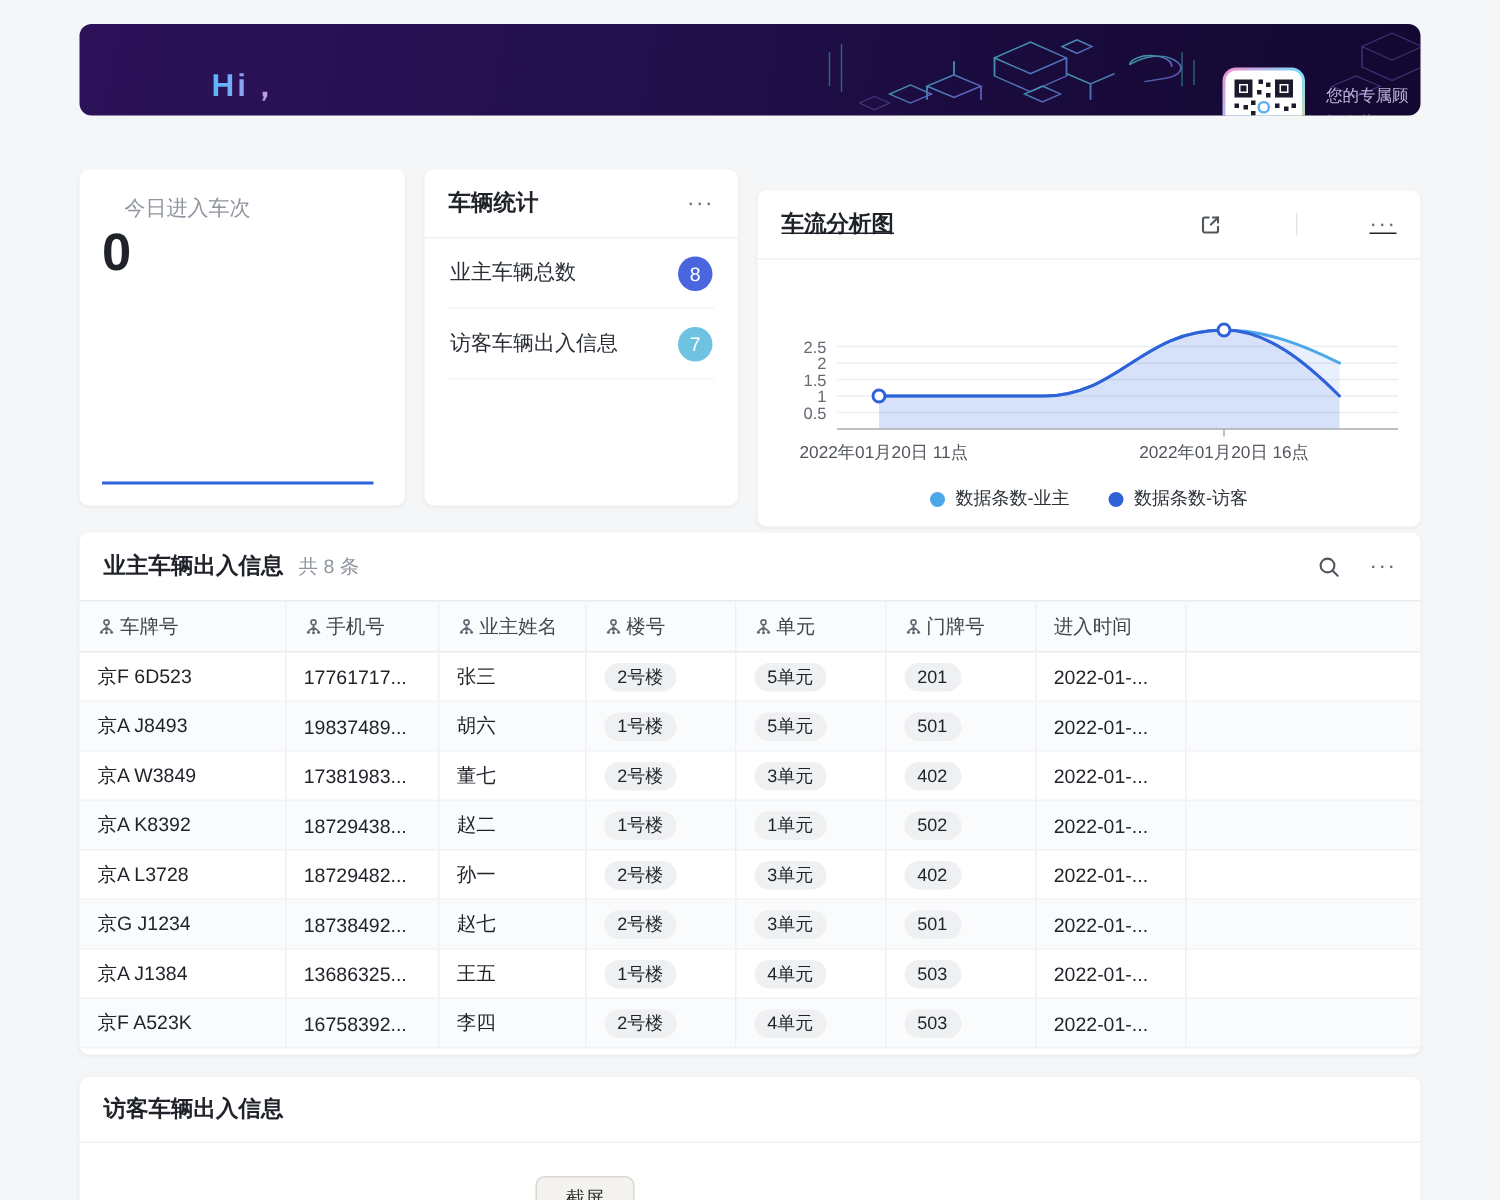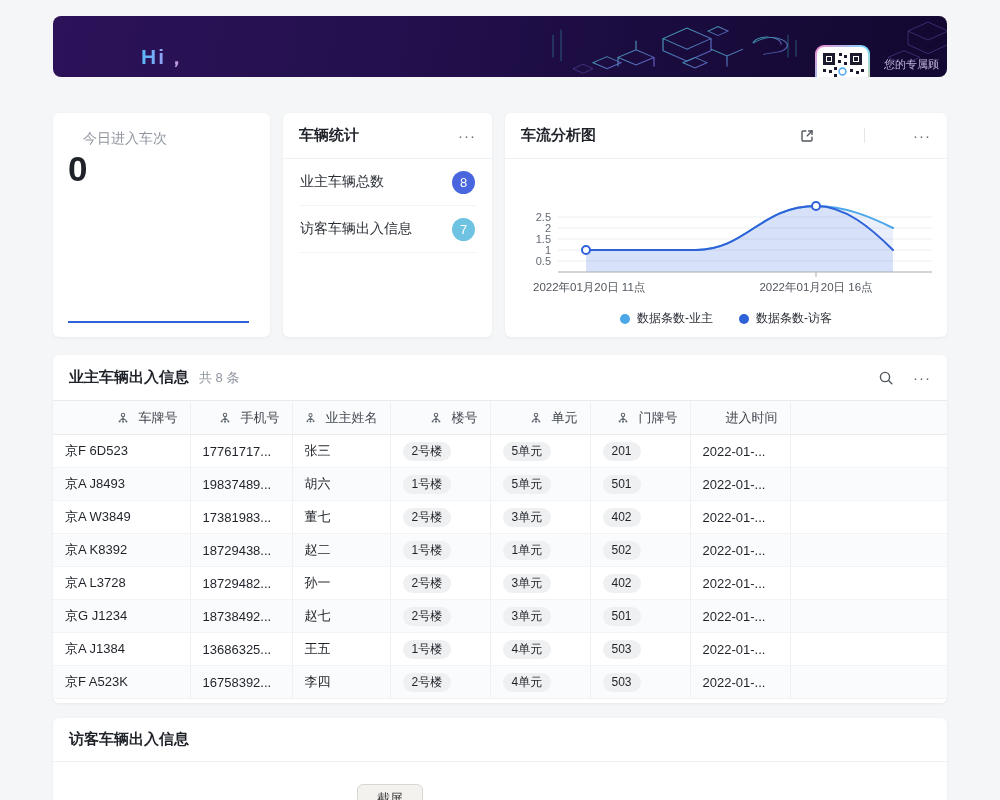--- a/index.html
+++ b/index.html
@@ -56,21 +56,21 @@
   .more-btn { font-size:15px; color:#646a73; letter-spacing:1px; cursor:pointer; line-height:1; }
   .stats-row {
     display:flex; align-items:center; height:47px; margin:0 16px; padding:0 1px;
     border-bottom:1px solid #f2f3f5; font-size:14px; color:#2a2f36;
   }
   .badge {
     margin-left:auto; width:23px; height:23px; border-radius:50%;
     color:#fff; font-size:13px; display:flex; align-items:center; justify-content:center;
   }
   
-  .chart-card { left:505px; top:113px; width:442px; height:224px; }
+  .chart-card { left:505px; top:127px; width:442px; height:224px;text-decoration:underline; }
   .icon-btn { width:18px; height:18px; color:#51565d; cursor:pointer; display:flex; align-items:center; justify-content:center; }
   .head-divider { width:1px; height:15px; background:#e3e5e8; margin:0 12px; }
   .legend {
     position:absolute; left:0; bottom:10px; width:100%;
     display:flex; justify-content:center; gap:26px; font-size:12px; color:#2a2f36;margin-top:12px;
   }
   .legend-item { display:flex; align-items:center; gap:7px; }
   .legend-dot { width:10px; height:10px; border-radius:50%; }
   
   .table-card { left:53px; top:355px; width:894px; height:348px; overflow:hidden; }
@@ -79,21 +79,21 @@
   .table-head .count { font-size:13px; color:#8f959e; margin-left:10px; }
   table.grid { border-collapse:collapse; width:894px; table-layout:fixed; font-size:13px; }
   table.grid th, table.grid td {
     border-right:1px solid #eef0f2; border-bottom:1px solid #f2f3f5;
     padding:0 12px; text-align:left; font-weight:normal; height:33px;
     white-space:nowrap; overflow:hidden;
   }
   table.grid th { background:#fafbfc; border-top:1px solid #e8eaec; border-bottom:1px solid #e8eaec; color:#41464e; height:34px; }
   table.grid th:last-child, table.grid td:last-child { border-right:none; }
   table.grid tr:nth-child(even) td { background:#fafbfc; }
-  .th-inner { display:flex; align-items:center; gap:10px;justify-content:flex-end; }
+  .th-inner { display:flex; align-items:center; gap:3px; }
   .pill {
     display:inline-block; background:#eff0f1; border-radius:10px;
     padding:2px 9px; font-size:12px; color:#1f2329; line-height:15px;
   }
   
   .visitor-card { left:53px; top:718px; width:894px; height:110px; }
   
   .clip-tooltip {
     position:absolute; left:357px; top:784px; width:66px; height:30px;
     background:#f4f2ef; border:1px solid #d9d7d3; border-radius:6px;

